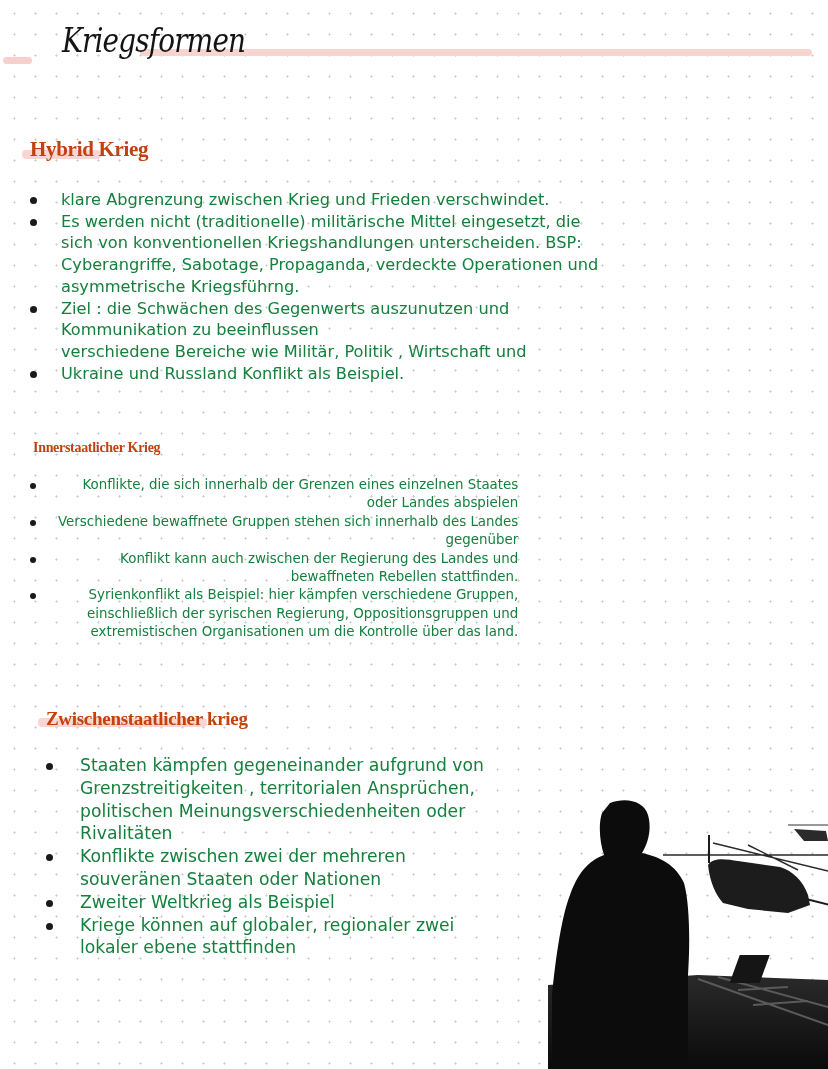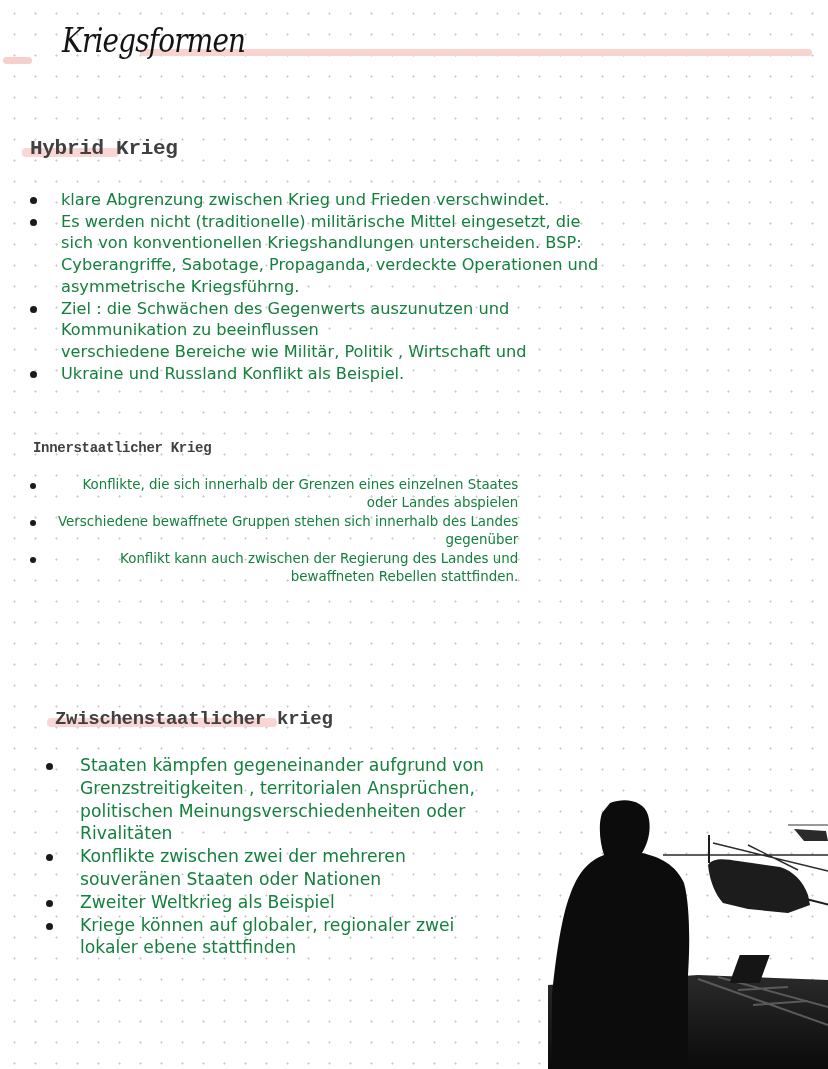--- a/index.html
+++ b/index.html
@@ -20,31 +20,31 @@
     position: absolute; left: 140px; top: 49px; width: 672px; height: 7px;
     background: #f8d4d1; border-radius: 4px;
   }
   .page-title {
     position: absolute; left: 62px; top: 20px;
     font-family: "DejaVu Serif", serif; font-style: italic;
     font-size: 34px; letter-spacing: -1px; color: #141414;
     transform: scaleX(0.82); transform-origin: left top;
   }
   .section-heading {
-    position: absolute; font-family: Liberation Mono, monospace;
-    font-weight: bold; color: #404040; letter-spacing: -0.3px;
+    position: absolute; font-family: Liberation Serif, serif;
+    font-weight: bold; color: #c2410c; letter-spacing: -0.3px;
   }
   .section-heading .hl {
     position: absolute; left: -8px; right: 40%; bottom: 3px; height: 9px;
     background: #f9d6d3; z-index: -1; border-radius: 4px;
   }
   .section-heading span.txt { position: relative; }
   #h1 { left: 30px; top: 137px; font-size: 21px; }
   #h2 { left: 33px; top: 440px; font-size: 14px; }
-  #h3 { left: 46px; top: 708px; font-size: 19px; margin-left: 9px; }
+  #h3 { left: 46px; top: 708px; font-size: 19px; }
 
   ul.bullets {
     position: absolute; list-style: none; margin: 0; padding: 0;
     font-family: "DejaVu Sans", sans-serif; color: #15803d;
   }
   ul.bullets li { position: relative; }
   ul.bullets li .dot {
     position: absolute; left: 0; border-radius: 50%; background: #1a1a1a;
   }
   ul.bullets li .line { display: block; white-space: nowrap; }
@@ -112,20 +112,26 @@
     <li>
       <span class="dot"></span>
       <span class="line">Verschiedene bewaffnete Gruppen stehen sich innerhalb des Landes</span>
       <span class="line">gegenüber</span>
     </li>
     <li>
       <span class="dot"></span>
       <span class="line">Konflikt kann auch zwischen der Regierung des Landes und</span>
       <span class="line">bewaffneten Rebellen stattfinden.</span>
     </li>
+    <li>
+      <span class="dot"></span>
+      <span class="line">Syrienkonflikt als Beispiel: hier kämpfen verschiedene Gruppen,</span>
+      <span class="line">einschließlich der syrischen Regierung, Oppositionsgruppen und</span>
+      <span class="line">extremistischen Organisationen um die Kontrolle über das land.</span>
+    </li>
   </ul>
 
 <div class="section-heading" id="h3">
   <div class="hl" style="right:20%;"></div>
   <span class="txt">Zwischenstaatlicher krieg</span>
 </div>
 <ul class="bullets" id="list3">
     <li>
       <span class="dot"></span>
       <span class="line">Staaten kämpfen gegeneinander aufgrund von</span>

